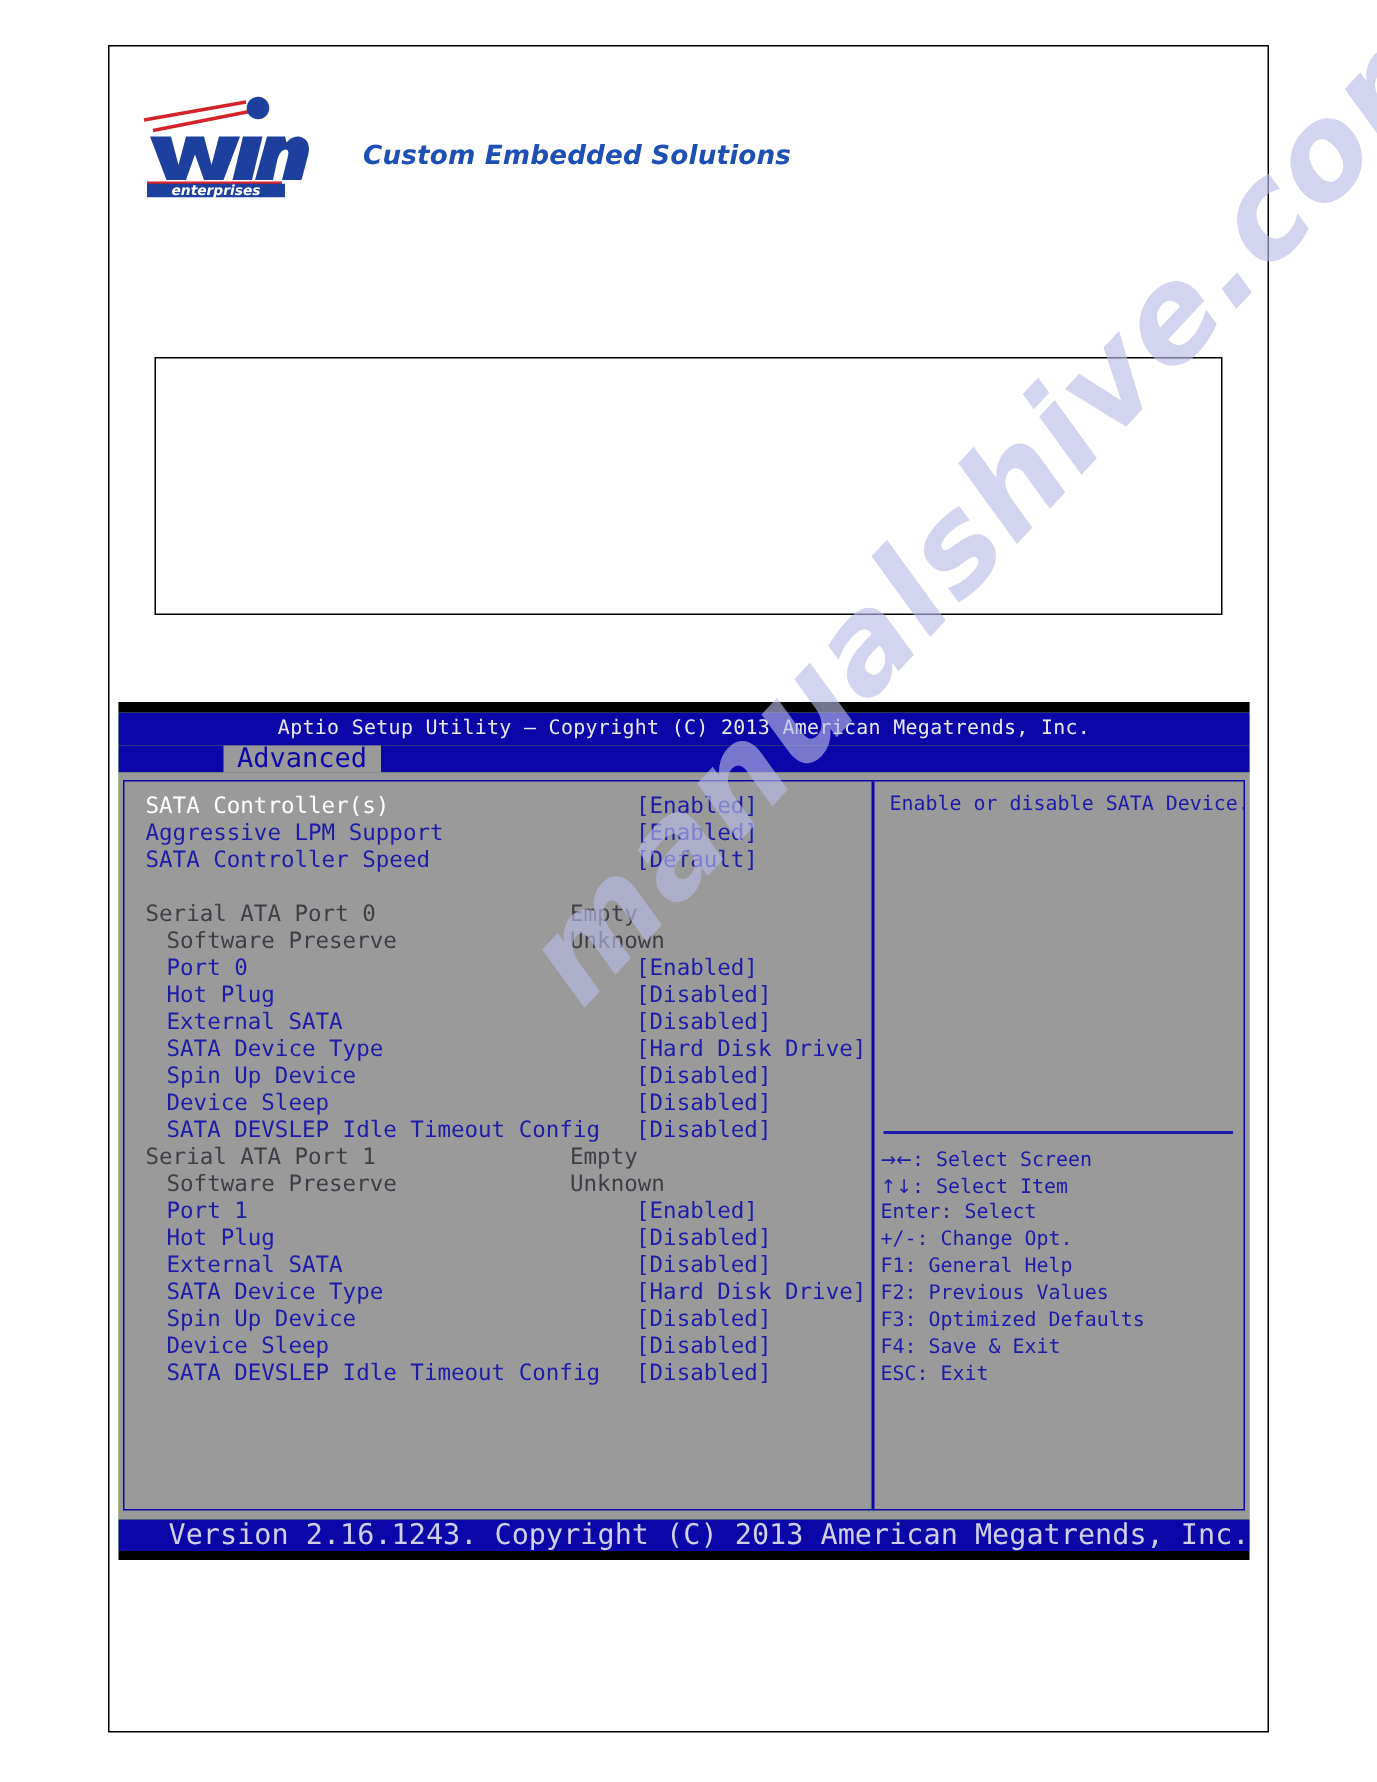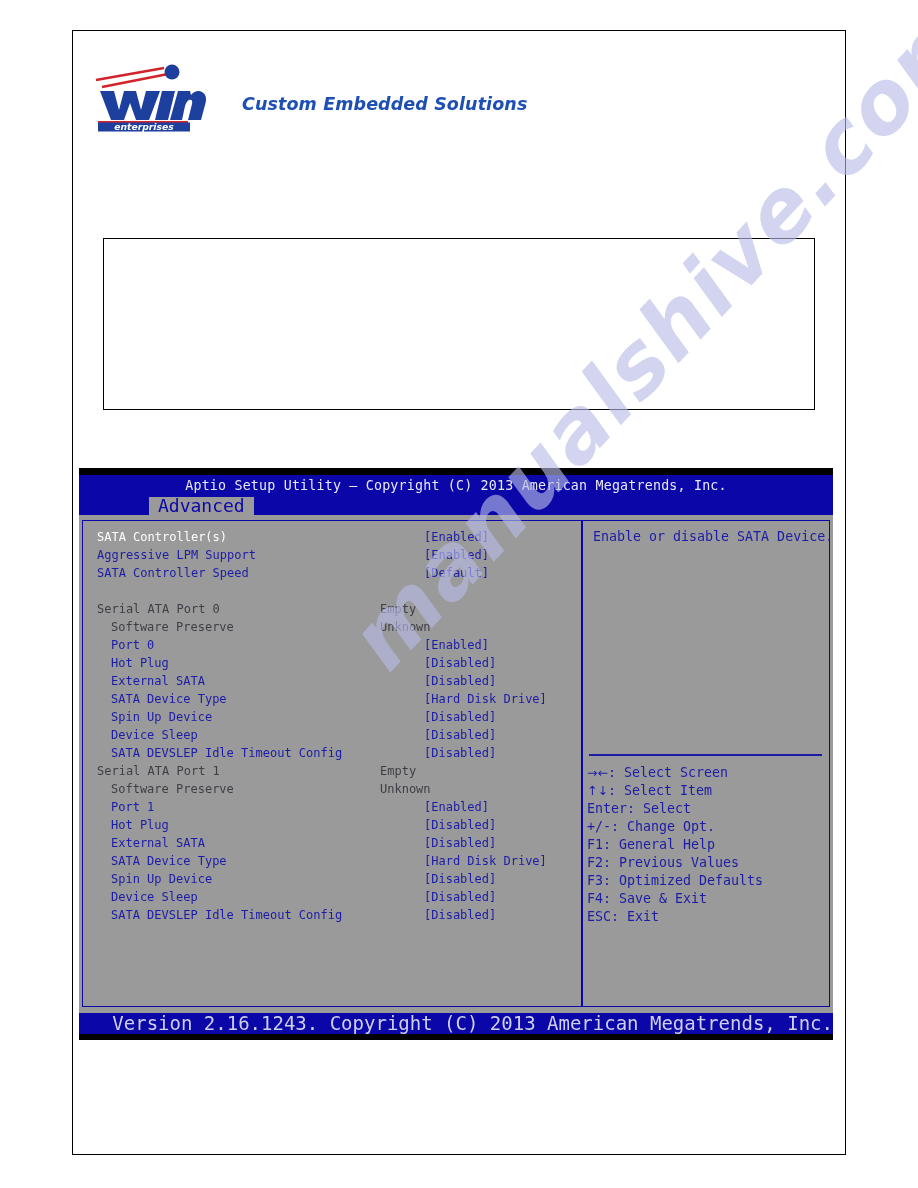--- a/index.html
+++ b/index.html
@@ -155,21 +155,21 @@
     right: 0; height: 100%;
     padding: 7px 0 0 6px;
     overflow: hidden;
   }
 
   
   .row {
     position: relative;
     height: 18px;
     line-height: 18px;
-    font-size: 12px;
+    font-size: 15px;
     white-space: nowrap;
     text-align: right;
   }
   .row .lbl { position: absolute; left: 0; top: 0; }
   .row .val { position: absolute; left: 283px; top: 0; }
   .row.indent .lbl { left: 14px; }
   .row.gap { height: 18px; }
 
   .c-sel  { color: #ffffff; }       
   .c-opt  { color: #1c1ca8; }       

